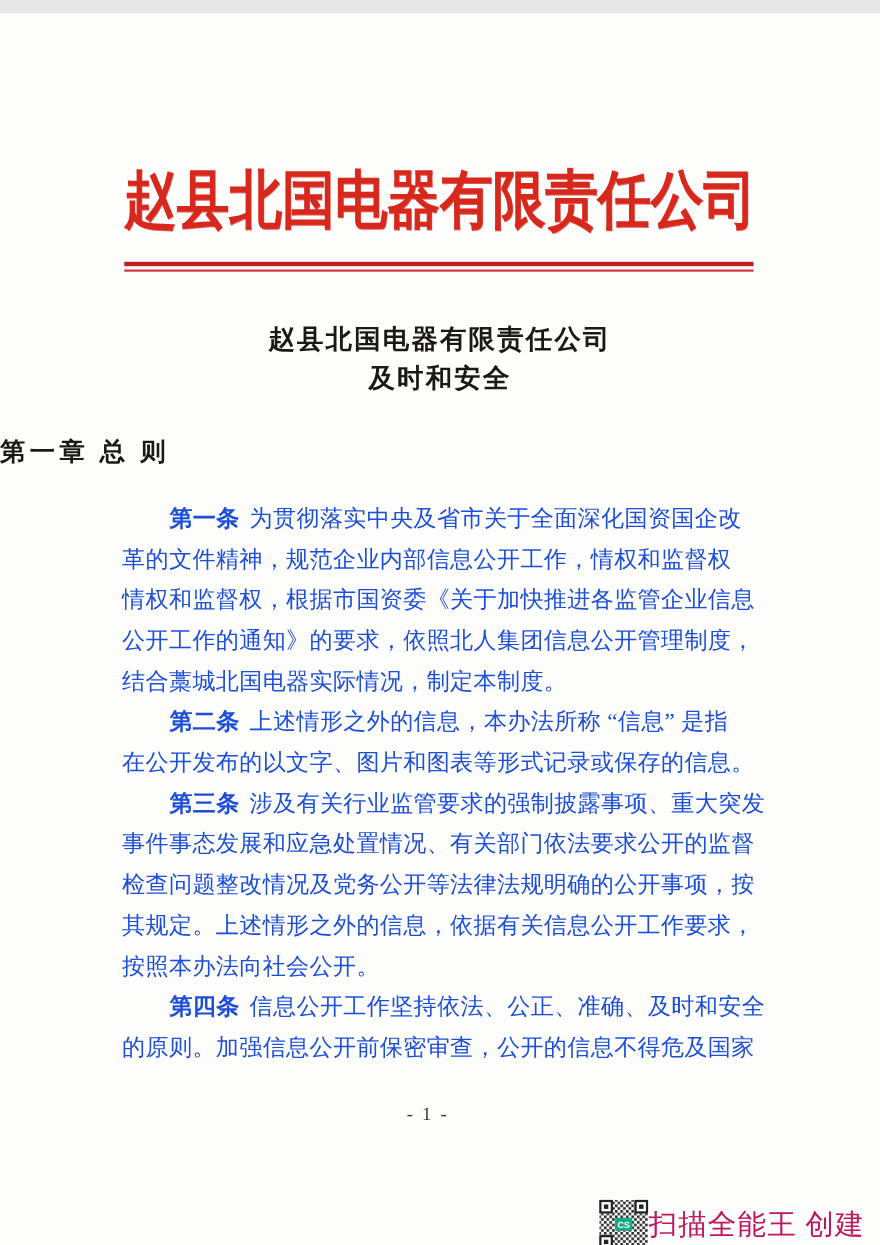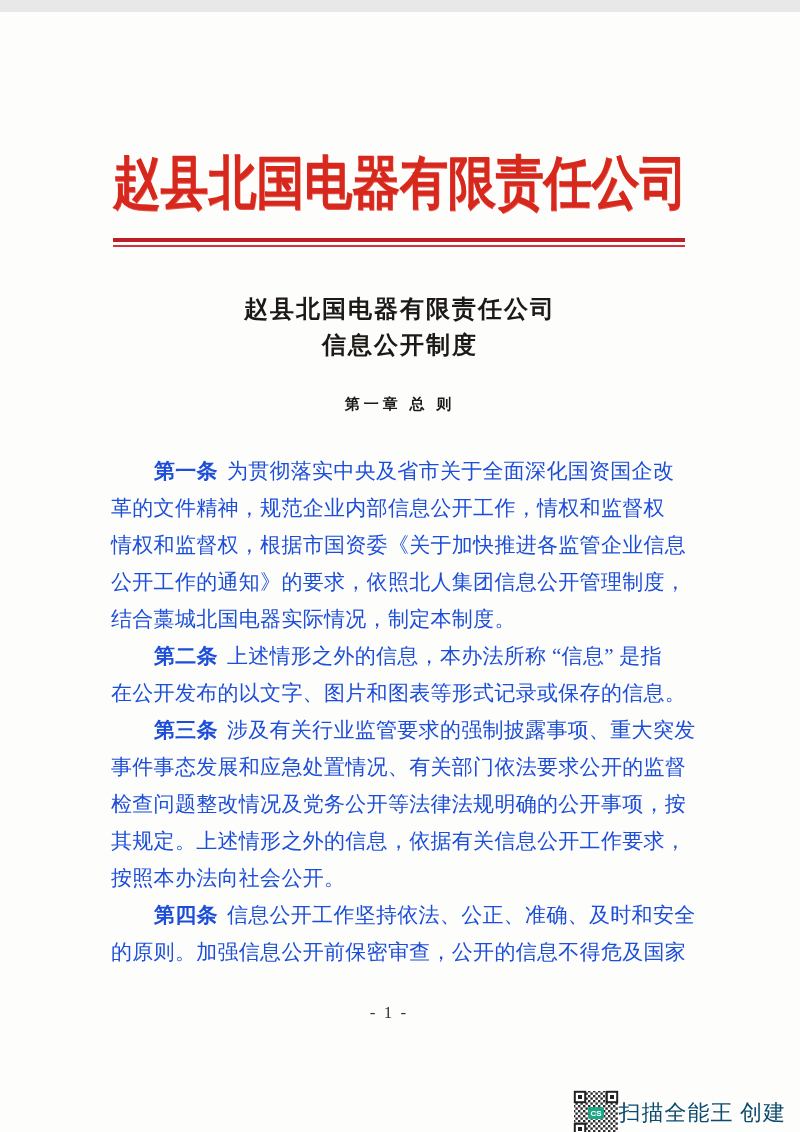--- a/index.html
+++ b/index.html
@@ -52,24 +52,23 @@
     color: #1b1815;
     font-size: 24px;
     line-height: 36px;
     letter-spacing: 2px;
   }
   .chapter-heading {
     position: absolute;
     top: 383px;
     left: 0;
     width: 100%;
-    text-align: center;
     font-weight: bold;
     color: #1b1815;
-    font-size: 15px;
+    font-size: 23px;
     letter-spacing: 4px;
   }
 
   
   .body-text {
     position: absolute;
     top: 441px;
     left: 111px;
     width: 600px;
     font-size: 21px;
@@ -99,42 +98,42 @@
   
   .watermark {
     position: absolute;
     right: 14px;
     bottom: 8px;
     display: flex;
     align-items: center;
   }
   .qr-code { width: 46px; height: 46px; display: block; }
   .watermark-text {
-    font-size: 22px;
-    color: #0c4a6e;
+    font-size: 26px;
+    color: #be185d;
     letter-spacing: 1px;
     white-space: nowrap;
   }
 </style>
 </head>
 <body>
 
 <div class="page">
 
   <div class="letterhead">
     <span class="letterhead-name">赵县北国电器有限责任公司</span>
   </div>
   <div class="double-rule">
     <div class="rule-thick"></div>
     <div class="rule-thin"></div>
   </div>
 
   <div class="doc-title">
     <div>赵县北国电器有限责任公司</div>
-    <div>信息公开制度</div>
+    <div>及时和安全</div>
   </div>
 
   <div class="chapter-heading">第一章 总 则</div>
 
   <div class="body-text">
 
     <div class="paragraph">
       <div class="body-line first-line">
         <span class="para-label">第一条</span><span>为贯彻落实中央及省市关于全面深化国资国企改</span>
       </div>

